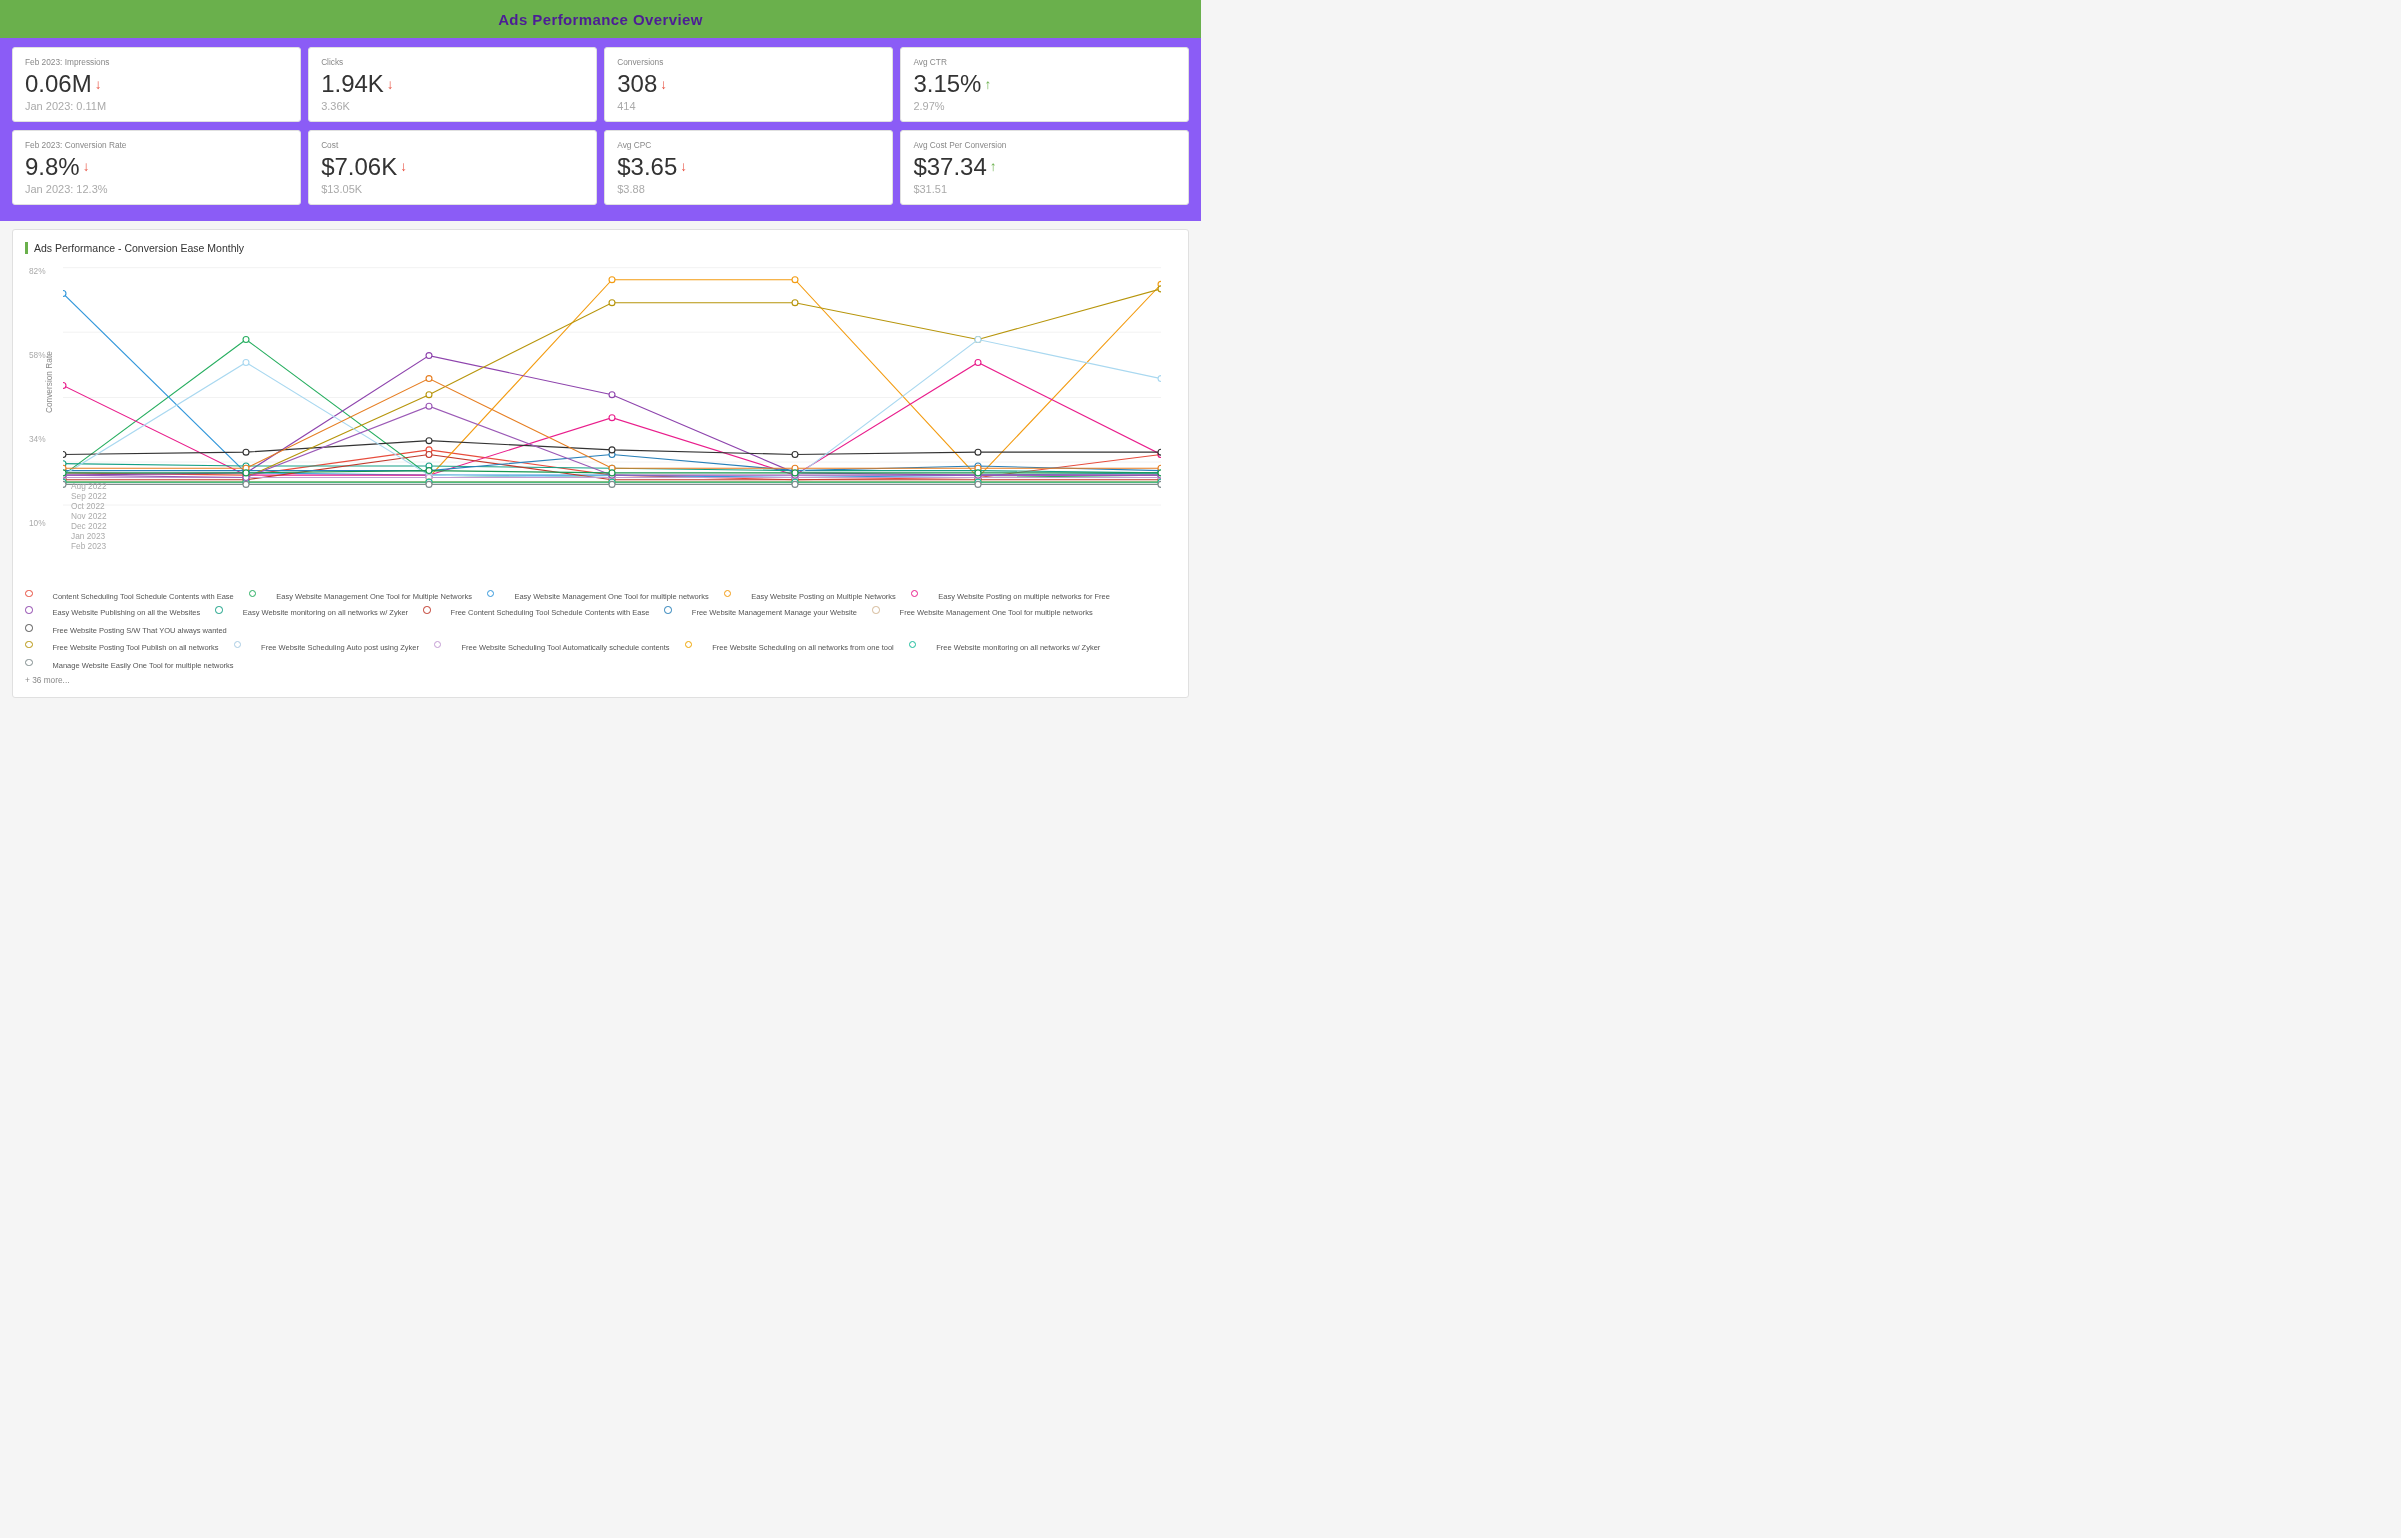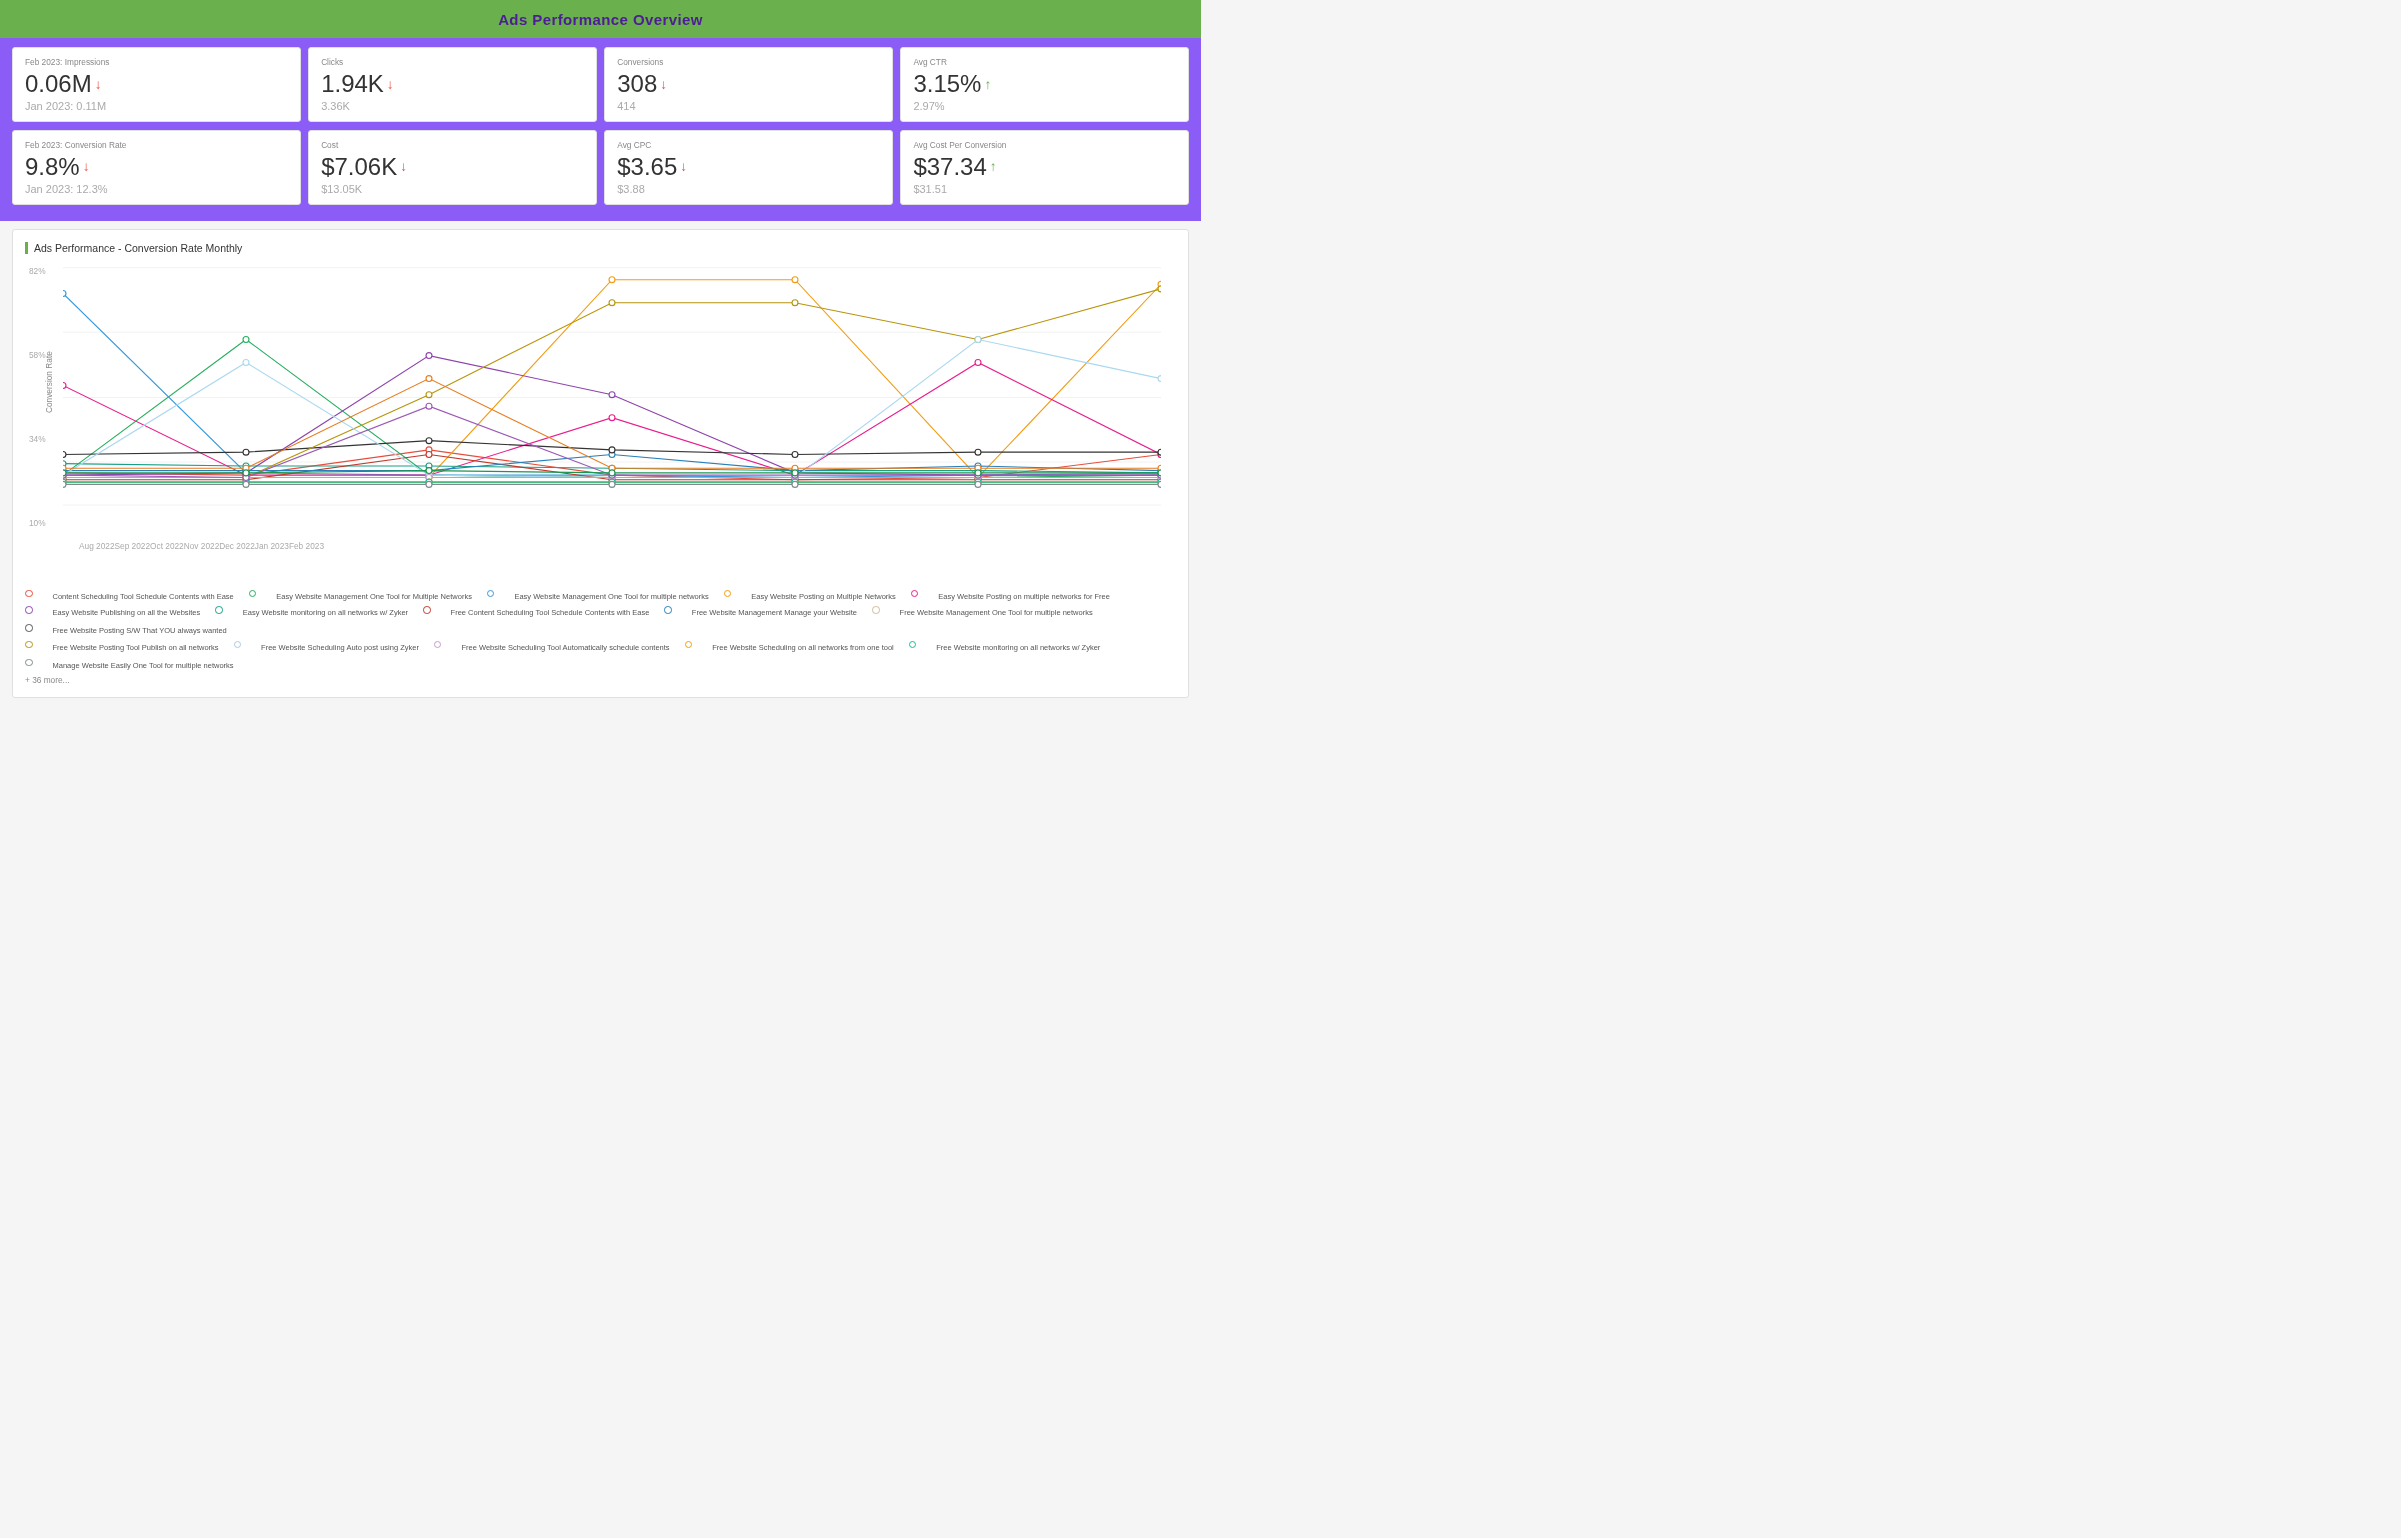--- a/index.html
+++ b/index.html
@@ -95,25 +95,27 @@
       display: flex;
       flex-direction: column;
       justify-content: space-between;
       font-size: 8.3px;
       color: #aaa;
     }
     
     .x-axis-labels {
       position: absolute;
       bottom: 0;
-      left: 16px;
+      left: 8px;
       right: 0;
       display: flex;
+      justify-content: space-between;
       font-size: 8.3px;
       color: #aaa;
+      flex-direction: column;
     }
     
     .legend-section {
       margin-top: 9px;
       font-size: 7.5px;
       color: #555;
       line-height: 1.8;
     }
     
     .legend-row {
@@ -215,21 +217,21 @@
       <div class="metric-value">
         <span>$37.34</span>
         <span class="arrow-up">↑</span>
       </div>
       <div class="metric-prev">$31.51</div>
     </div>
     </div>
 </div>
 
 <div class="chart-section">
-  <div class="chart-title">Ads Performance - Conversion Rate Monthly</div>
+  <div class="chart-title">Ads Performance - Conversion Ease Monthly</div>
   <div class="chart-container">
     <div class="chart-wrapper">
       <div class="y-axis-labels" id="y-axis-labels">
           <span>82%</span>
           <span>58%</span>
           <span>34%</span>
           <span>10%</span>
         </div>
       <div class="x-axis-labels" id="x-axis-labels">
           <span>Aug 2022</span>

